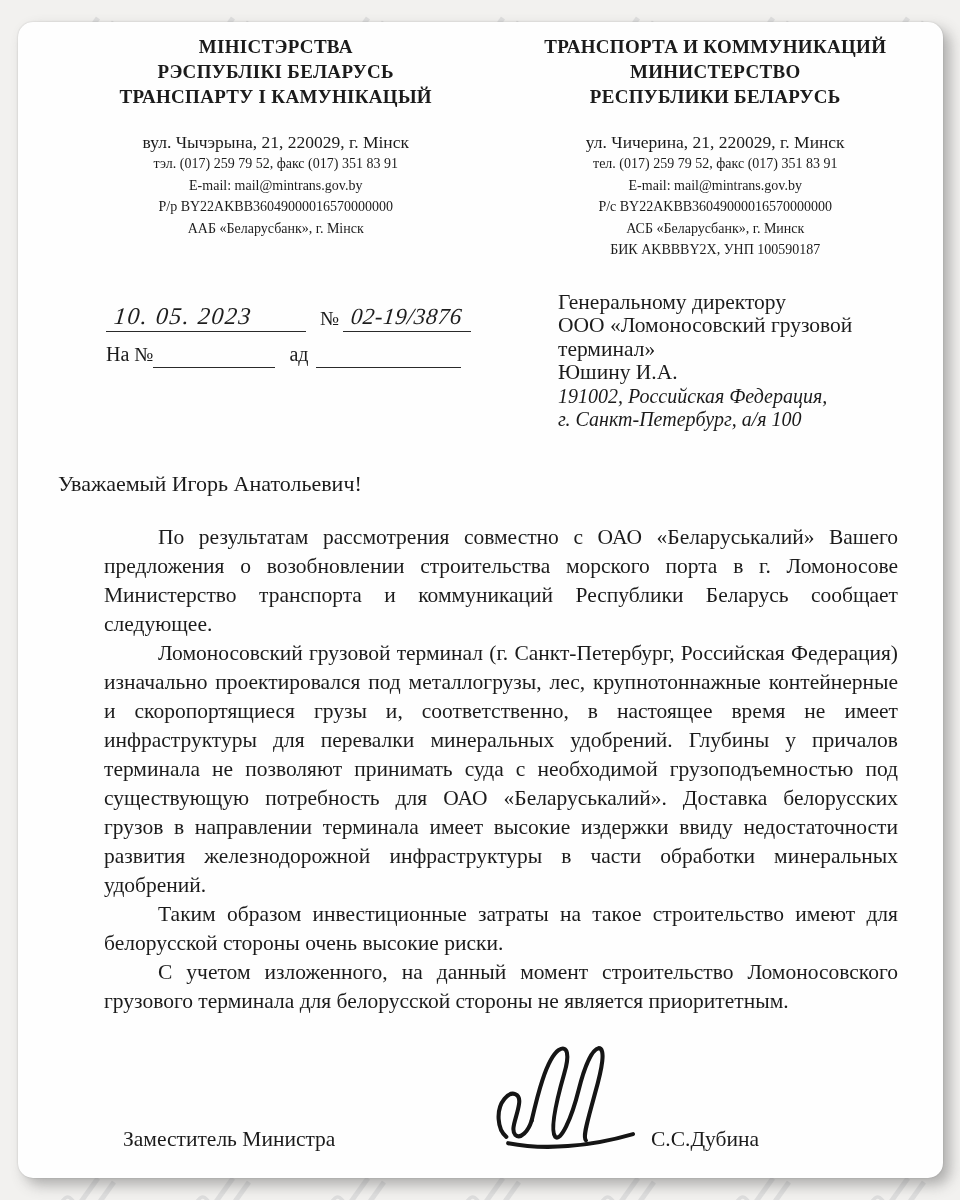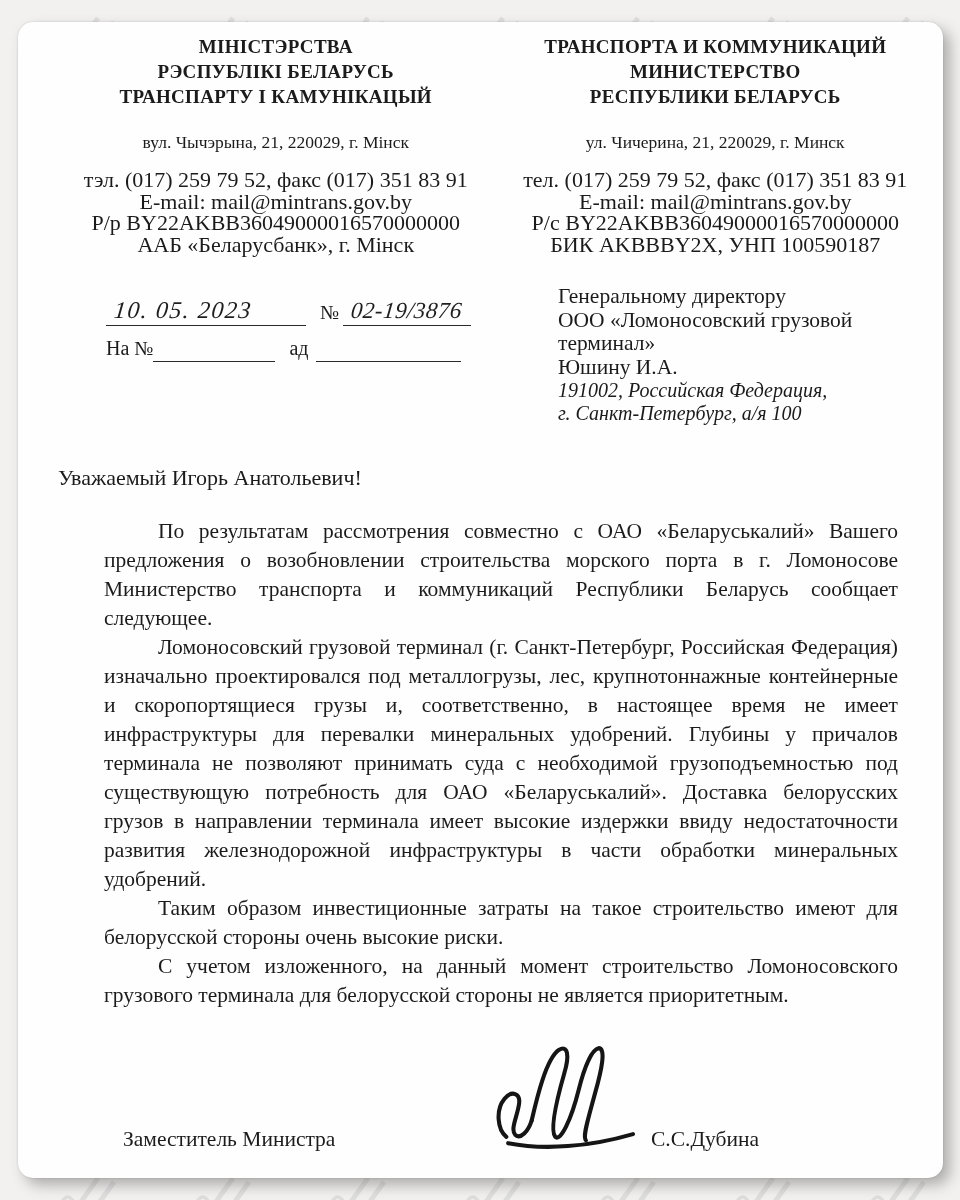--- a/index.html
+++ b/index.html
@@ -14,21 +14,21 @@
     position:absolute;left:18px;top:22px;width:925px;height:1156px;
     background:#fefefe;z-index:1;
     box-shadow:7px 7px 14px rgba(90,90,90,.45), 0 0 2px rgba(0,0,0,.18);
     border-radius:15px;
   }
   
   .letterhead{display:flex;padding:12px 8px 0 38px;}
   .lh-col{flex:1;text-align:center;}
   .org-name{font-weight:700;font-size:19px;line-height:25px;letter-spacing:.3px;}
   .lh-address{margin-top:23px;font-size:17.5px;line-height:21px;}
-  .lh-contacts{margin-top:16px;font-size:22px;line-height:21.5px;}
+  .lh-contacts{font-size:14px;line-height:21.5px;}
   
   .ref-row{display:flex;margin-top:30px;padding:0 40px 0 88px;justify-content:space-between;}
   .ref-block{width:395px;font-size:20px;padding-top:12px;}
   .ref-line1{display:flex;align-items:flex-end;}
   .ref-line2{display:flex;align-items:flex-end;margin-top:11px;}
   .uline{border-bottom:1.6px solid #2a2a2a;display:inline-block;}
   .hw{
     font-style:italic;font-size:24px;letter-spacing:1.5px;
     transform:skewX(-6deg);display:inline-block;color:#1e1e1e;
     padding:0 6px 1px 8px;white-space:nowrap;
@@ -97,20 +97,21 @@
       <div class="org-name">
         <div>ТРАНСПОРТА И КОММУНИКАЦИЙ</div>
         <div>МИНИСТЕРСТВО</div>
         <div>РЕСПУБЛИКИ БЕЛАРУСЬ</div>
       </div>
       <div class="lh-address">ул. Чичерина, 21, 220029, г. Минск</div>
       <div class="lh-contacts">
         <div>тел. (017) 259 79 52, факс (017) 351 83 91</div>
         <div>E-mail: mail@mintrans.gov.by</div>
         <div>Р/с BY22AKBB36049000016570000000</div>
+        <div>АСБ «Беларусбанк», г. Минск</div>
         <div>БИК AKBBBY2X, УНП 100590187</div>
       </div>
     </div>
   </div>
 
   <div class="ref-row">
     <div class="ref-block">
       <div class="ref-line1">
         <span class="uline date-u"><span class="hw">10. 05. 2023</span></span>
         <span class="no-sign">№</span>

